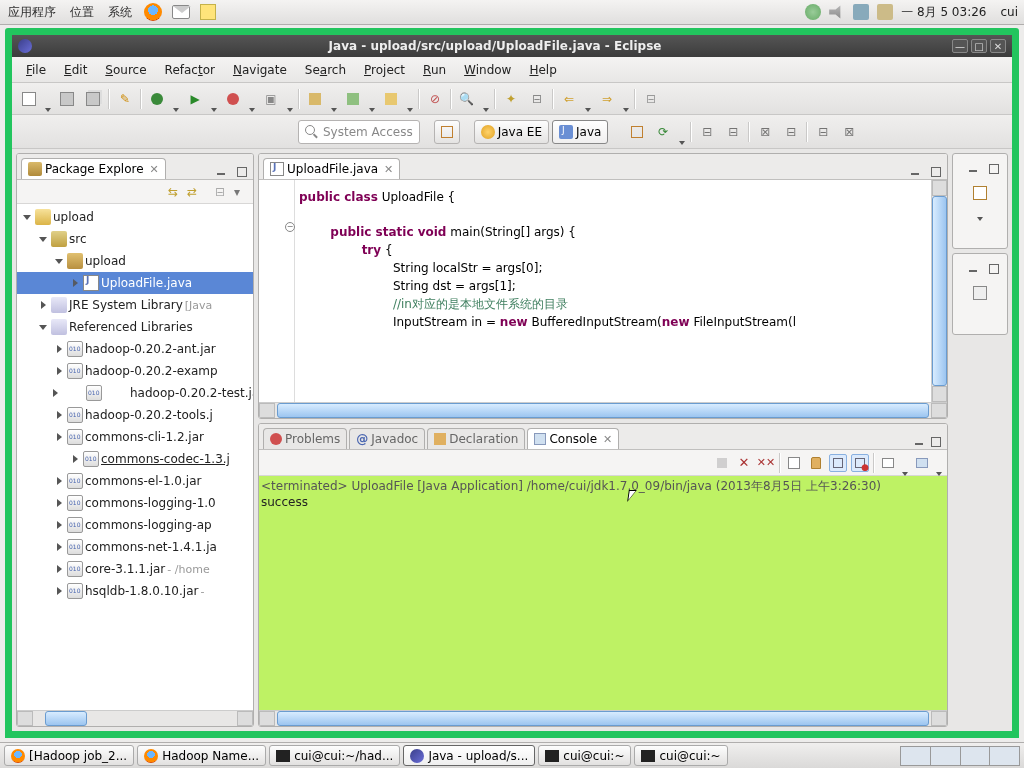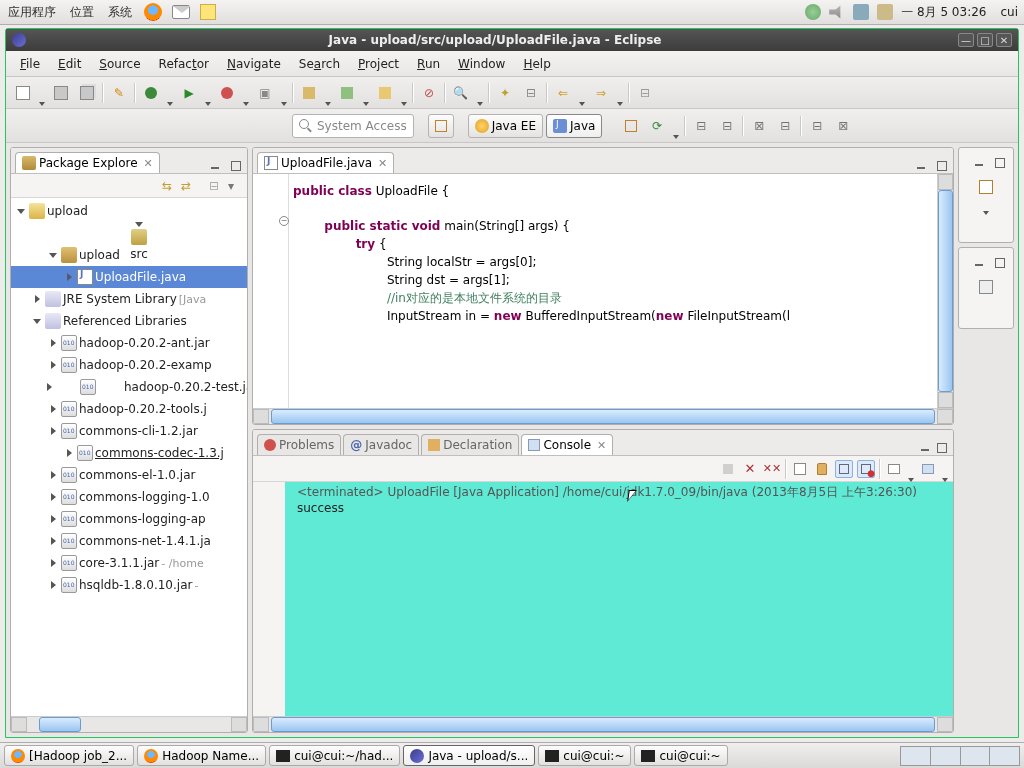--- a/index.html
+++ b/index.html
@@ -10,21 +10,21 @@
 .gnome-panel .spacer{flex:1;}
 .gnome-panel .tray{display:flex;gap:8px;align-items:center;}
 .tray .ticon{width:16px;height:16px;display:inline-block;}
 .tray .clock{color:#222;}
 .tray .user{color:#222;padding-left:6px;}
 .firefox{display:inline-block;width:18px;height:18px;border-radius:50%;background:radial-gradient(circle at 50% 40%,#6cb7ff 0 35%,#ff8a00 35% 70%,#d84a00 70% 100%);}
 .mail{width:18px;height:14px;border:1px solid #888;border-radius:2px;background:#fff;position:relative;display:inline-block;}
 .mail:after{content:"";position:absolute;left:0;top:0;width:0;height:0;border-left:9px solid transparent;border-right:9px solid transparent;border-top:7px solid #ccc;}
 .note{width:16px;height:16px;background:#ffe47a;border:1px solid #c5b24a;display:inline-block;}
 
-.app-window{position:absolute;left:5px;top:28px;right:5px;bottom:30px;background:#e8e7e6;border:1px solid #22c55e;border-radius:3px 3px 0 0;display:flex;flex-direction:column;}
+.app-window{position:absolute;left:5px;top:28px;right:5px;bottom:30px;background:#e8e7e6;border:7px solid #22c55e;border-radius:3px 3px 0 0;display:flex;flex-direction:column;}
 .titlebar{height:22px;background:linear-gradient(#555,#3c3c3c);color:#fff;display:flex;align-items:center;padding:0 6px;}
 .titlebar .ticon-e{width:14px;height:14px;border-radius:50%;background:linear-gradient(135deg,#3b3f8a,#6a6ed8);margin-right:6px;}
 .titlebar .ttxt{flex:1;text-align:center;font-weight:bold;color:#eee;font-size:12px;}
 .winbtns{display:flex;gap:3px;}
 .winbtns span{width:16px;height:14px;background:#555;border:1px solid #888;border-radius:2px;display:flex;align-items:center;justify-content:center;color:#ddd;font-size:10px;}
 .menubar{height:26px;background:linear-gradient(#f4f3f2,#e8e7e6);border-bottom:1px solid #c8c7c6;display:flex;align-items:center;padding:0 6px;gap:2px;}
 .menubar span{padding:3px 8px;color:#222;}
 .menubar span u{text-decoration:underline;}
 
 .toolbar-row{background:linear-gradient(#f0efee,#e2e1e0);border-bottom:1px solid #c8c7c6;display:flex;align-items:center;padding:3px 6px;gap:4px;}
@@ -94,21 +94,21 @@
 .vscroll .vthumb{background:linear-gradient(90deg,#d8ecff,#9cc5f0);border:1px solid #6a9cd0;border-radius:3px;}
 
 .console-view{height:304px;}
 .tabrow2{display:flex;align-items:flex-end;height:26px;background:#ecebeA;border-bottom:1px solid #c0bfbe;padding:0 4px;gap:0;}
 .tabrow2 .vtab{margin-right:2px;}
 .console-tb{height:26px;display:flex;align-items:center;justify-content:flex-end;padding:0 4px;gap:4px;border-bottom:1px solid #d8d7d6;}
 .cbtn{width:18px;height:18px;border:1px solid transparent;border-radius:2px;display:flex;align-items:center;justify-content:center;}
 .cbtn.x{color:#a33;font-weight:bold;font-size:13px;}
 .cbtn.xx{color:#a33;font-weight:bold;font-size:11px;}
 .cbtn.boxed{border:1px solid #89b0e0;background:#dceafc;}
-.console-body{flex:1;background:#5eead4;padding:2px 12px;font-family:"DejaVu Sans Mono",monospace;font-size:13px;color:#222;overflow:hidden;display:flex;flex-direction:column;margin-left:32px;}
+.console-body{flex:1;background:#bef264;padding:2px 2px;font-family:"DejaVu Sans Mono",monospace;font-size:13px;color:#222;overflow:hidden;display:flex;flex-direction:column;}
 .console-header{color:#555;font-family:"DejaVu Sans",sans-serif;font-size:12px;}
 
 .mini-view{border:1px solid #b0afae;border-radius:3px;background:#f5f4f3;padding:4px;display:flex;flex-direction:column;gap:4px;align-items:center;}
 .mini-view .mini{margin:2px;}
 
 .taskbar{position:absolute;left:0;right:0;bottom:0;height:26px;background:linear-gradient(#f0efee,#dad9d8);border-top:1px solid #b0aead;display:flex;align-items:center;padding:0 4px;gap:3px;}
 .task{border:1px solid #aaa;border-radius:3px;background:linear-gradient(#fdfdfd,#e2e1e0);height:21px;padding:0 6px;display:flex;align-items:center;gap:4px;font-size:11px;max-width:150px;overflow:hidden;white-space:nowrap;}
 .task.active{background:linear-gradient(#fff,#efefef);border-color:#666;}
 .ws-switch{margin-left:auto;width:120px;height:20px;border:1px solid #999;display:flex;}
 .ws-switch div{flex:1;border-right:1px solid #999;background:#dde5ee;}
@@ -289,21 +289,21 @@
         <span style="width:6px;"></span>
         <span class="mini" style="color:#aaa;">⊟</span>
         <span class="mini" style="color:#777;">▾</span>
       </div>
       <div class="tree-area">
         <div class="tree-row" style="padding-left:4px;">
             <span class="tw open"></span>
             <span class="t-ico fldr"></span>
             <span>upload</span>
           </div>
-        <div class="tree-row" style="padding-left:20px;flex-direction:column;">
+        <div class="tree-row" style="padding-left:20px;">
             <span class="tw open"></span>
             <span class="t-ico src-fldr"></span>
             <span>src</span>
           </div>
         <div class="tree-row" style="padding-left:36px;">
             <span class="tw open"></span>
             <span class="t-ico pkg"></span>
             <span>upload</span>
           </div>
         <div class="tree-row sel" style="padding-left:52px;">

